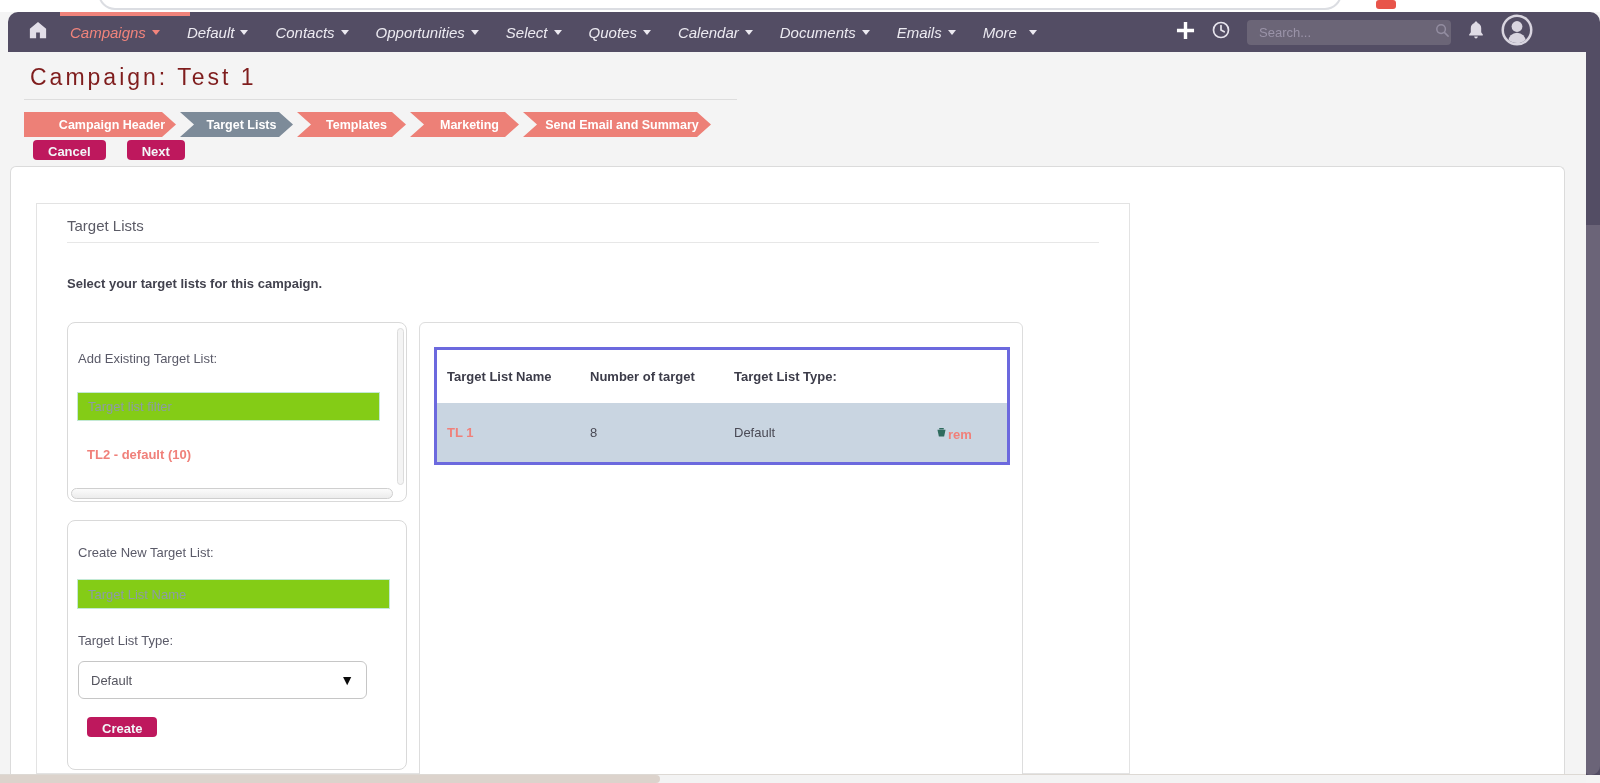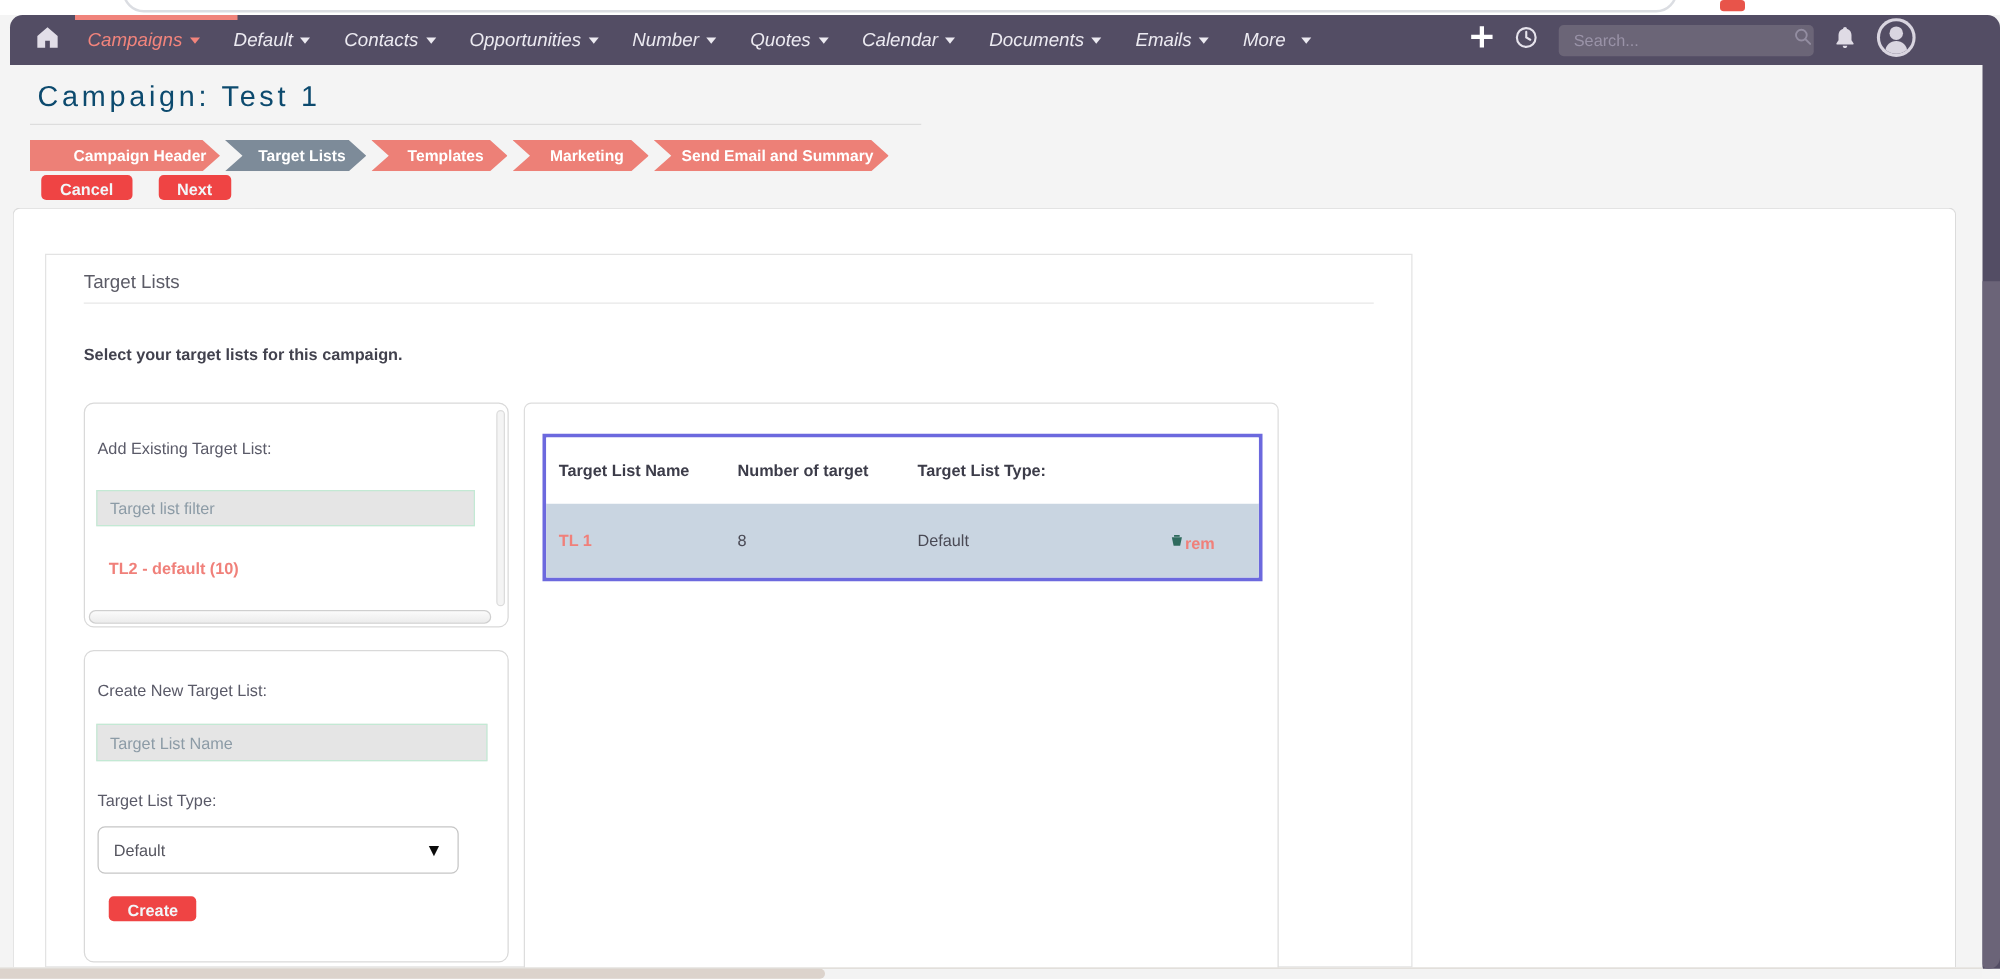--- a/index.html
+++ b/index.html
@@ -35,48 +35,48 @@
   
   .v-scroll { position:absolute; top:52px; right:0; bottom:8px; width:14px; background:#534D64; }
   .v-scroll-thumb { position:absolute; top:173px; left:0; width:14px; height:550px; background:#6B6478;
     border-radius:0 0 9px 4px; }
 
   
   .h-scroll { position:absolute; left:0; right:14px; bottom:0; height:9px; background:#F3F3F3; border-top:1px solid #DDD9D4; }
   .h-scroll-thumb { position:absolute; left:0; top:0; width:660px; height:8px; background:#DCD3CC; border-radius:0 4px 4px 0; }
 
   
-  .page-title { position:absolute; top:64px; left:30px; font-size:23px; color:#0c4a6e; letter-spacing:3px; }
+  .page-title { position:absolute; top:64px; left:30px; font-size:23px; color:#7f1d1d; letter-spacing:3px; }
   .title-rule { position:absolute; top:99px; left:24px; width:713px; height:1px; background:#DDDDDD; }
 
   .wizard { position:absolute; top:112px; left:24px; display:flex; gap:4px; }
   .step { height:25px; display:flex; align-items:center; justify-content:center; color:#FFFFFF;
     font-size:12.5px; font-weight:700; background:#ED8077;padding-left:24px; }
   .step.first { clip-path:polygon(0 0, calc(100% - 14px) 0, 100% 50%, calc(100% - 14px) 100%, 0 100%); }
   .step.notch { clip-path:polygon(0 0, calc(100% - 14px) 0, 100% 50%, calc(100% - 14px) 100%, 0 100%, 14px 50%); padding-left:10px; }
   .step.active { background:#7D8B99; }
 
   .actions { position:absolute; top:140px; left:33px; display:flex; gap:21px; }
-  .btn-gray { background:#ef4444; color:#F2F6F8; border:none; border-radius:4px; font-size:13px; font-weight:700;
+  .btn-gray { background:#be185d; color:#F2F6F8; border:none; border-radius:4px; font-size:13px; font-weight:700;
     padding:4px 15px; height:20px; line-height:15px; cursor:pointer; font-family:"Liberation Sans", sans-serif; }
 
   
   .outer-panel { position:absolute; top:166px; left:10px; width:1555px; height:608px; background:#FFFFFF;
     border:1px solid #DBDBDB; border-bottom:none; border-radius:6px 6px 0 0; }
   .inner-panel { position:absolute; top:36px; left:25px; width:1094px; height:571px; background:#FFFFFF;
     border:1px solid #E3E3E3; }
   .panel-heading { position:absolute; top:13px; left:30px; font-size:15px; color:#5B5B66; }
   .panel-rule { position:absolute; top:38px; left:30px; right:30px; height:1px; background:#E7E7E7; }
   .instruction { position:absolute; top:72px; left:30px; font-size:13px; font-weight:700; color:#42424E; }
 
   .box { position:absolute; background:#fff; border:1px solid #D9D9D9; border-radius:8px; }
   .box1 { left:30px; top:118px; width:340px; height:180px; }
   .box2 { left:30px; top:316px; width:340px; height:250px; }
   .field-label { font-size:13px; color:#5A5A68; }
-  .mint-input { display:block; background:#e5e5e5; border:1px solid #C3E9D4; border-radius:0; height:29px;
+  .mint-input { display:block; background:#84cc16; border:1px solid #C3E9D4; border-radius:0; height:29px;
     font-size:13px; color:#55656F; padding:0 10px; outline:none; font-family:"Liberation Sans", sans-serif; }
   .mint-input::placeholder { color:#8C9BA6; }
   .tl-link { font-size:13px; font-weight:700; color:#F0807A; cursor:pointer; }
 
   .vthumb { position:absolute; top:5px; right:2px; bottom:16px; width:7px; background:#F4F4F4;
     border:1px solid #DCDCDC; border-radius:4px; }
   .hthumb { position:absolute; left:3px; right:13px; bottom:2px; height:11px;
     background:linear-gradient(#FBFBFB,#ECECEC); border:1px solid #CFCFCF; border-radius:6px; }
 
   .select-box { position:absolute; left:10px; top:140px; width:289px; height:38px; background:#fff;
@@ -124,21 +124,21 @@
     </div>
     <div class="nav-item">
       <span>Contacts</span>
       <span class="caret"></span>
     </div>
     <div class="nav-item">
       <span>Opportunities</span>
       <span class="caret"></span>
     </div>
     <div class="nav-item">
-      <span>Number</span>
+      <span>Select</span>
       <span class="caret"></span>
     </div>
     <div class="nav-item">
       <span>Quotes</span>
       <span class="caret"></span>
     </div>
     <div class="nav-item">
       <span>Calendar</span>
       <span class="caret"></span>
     </div>

